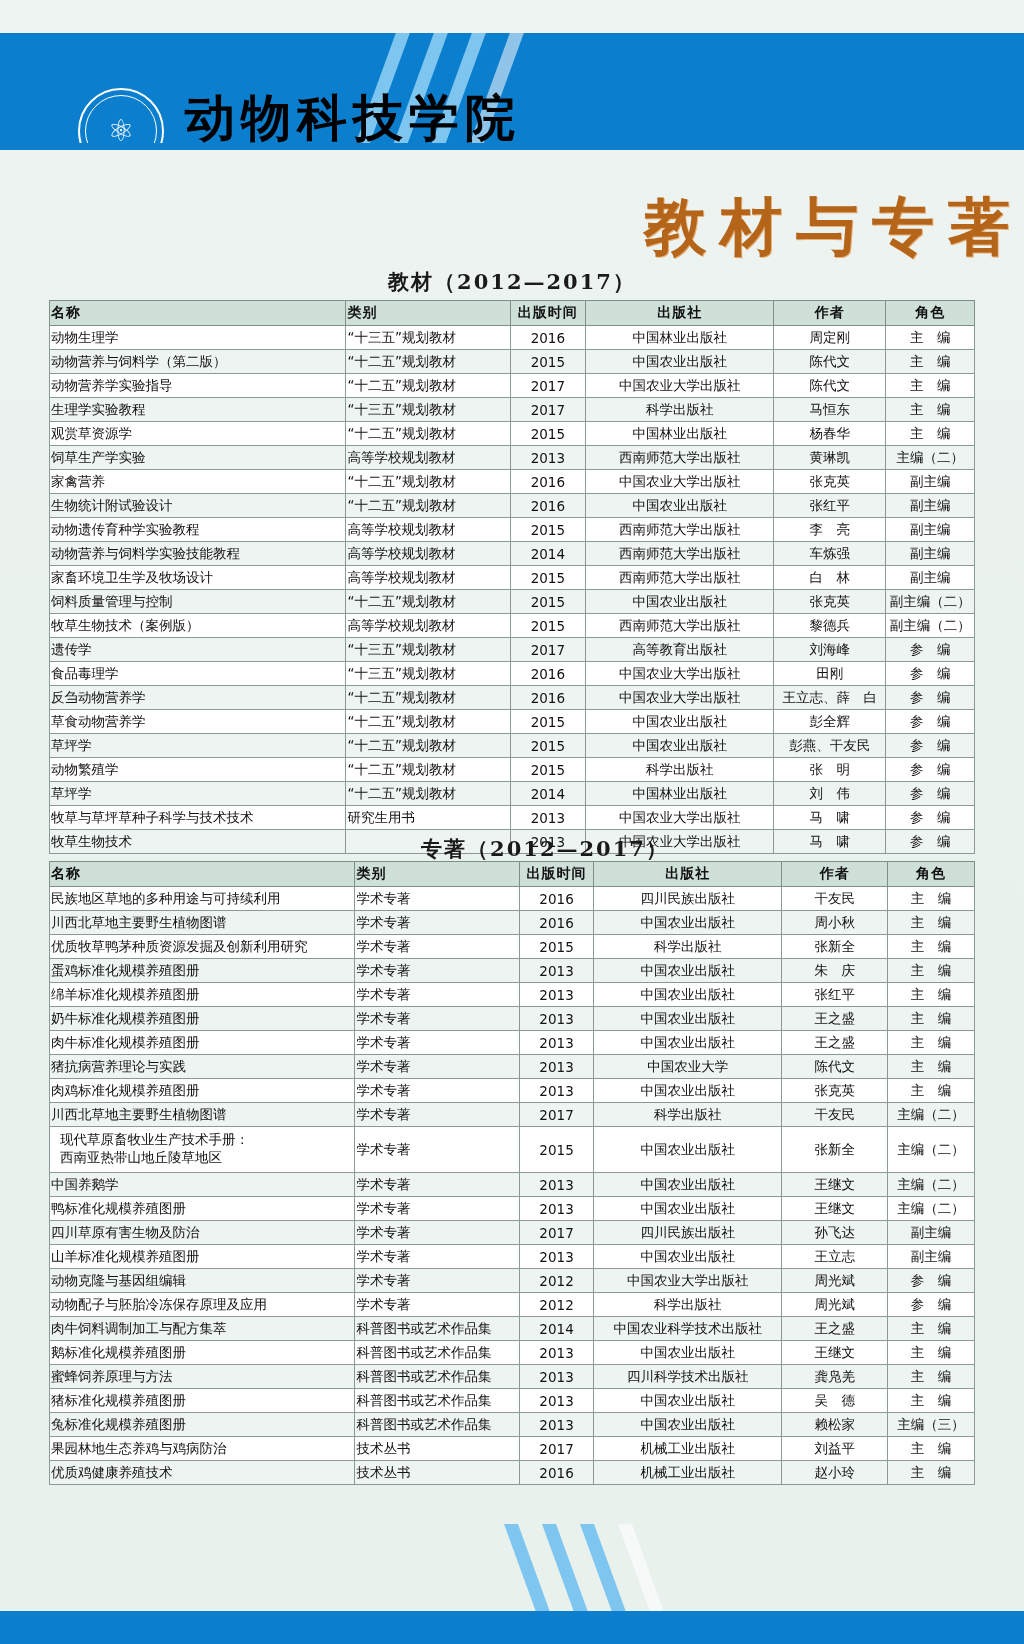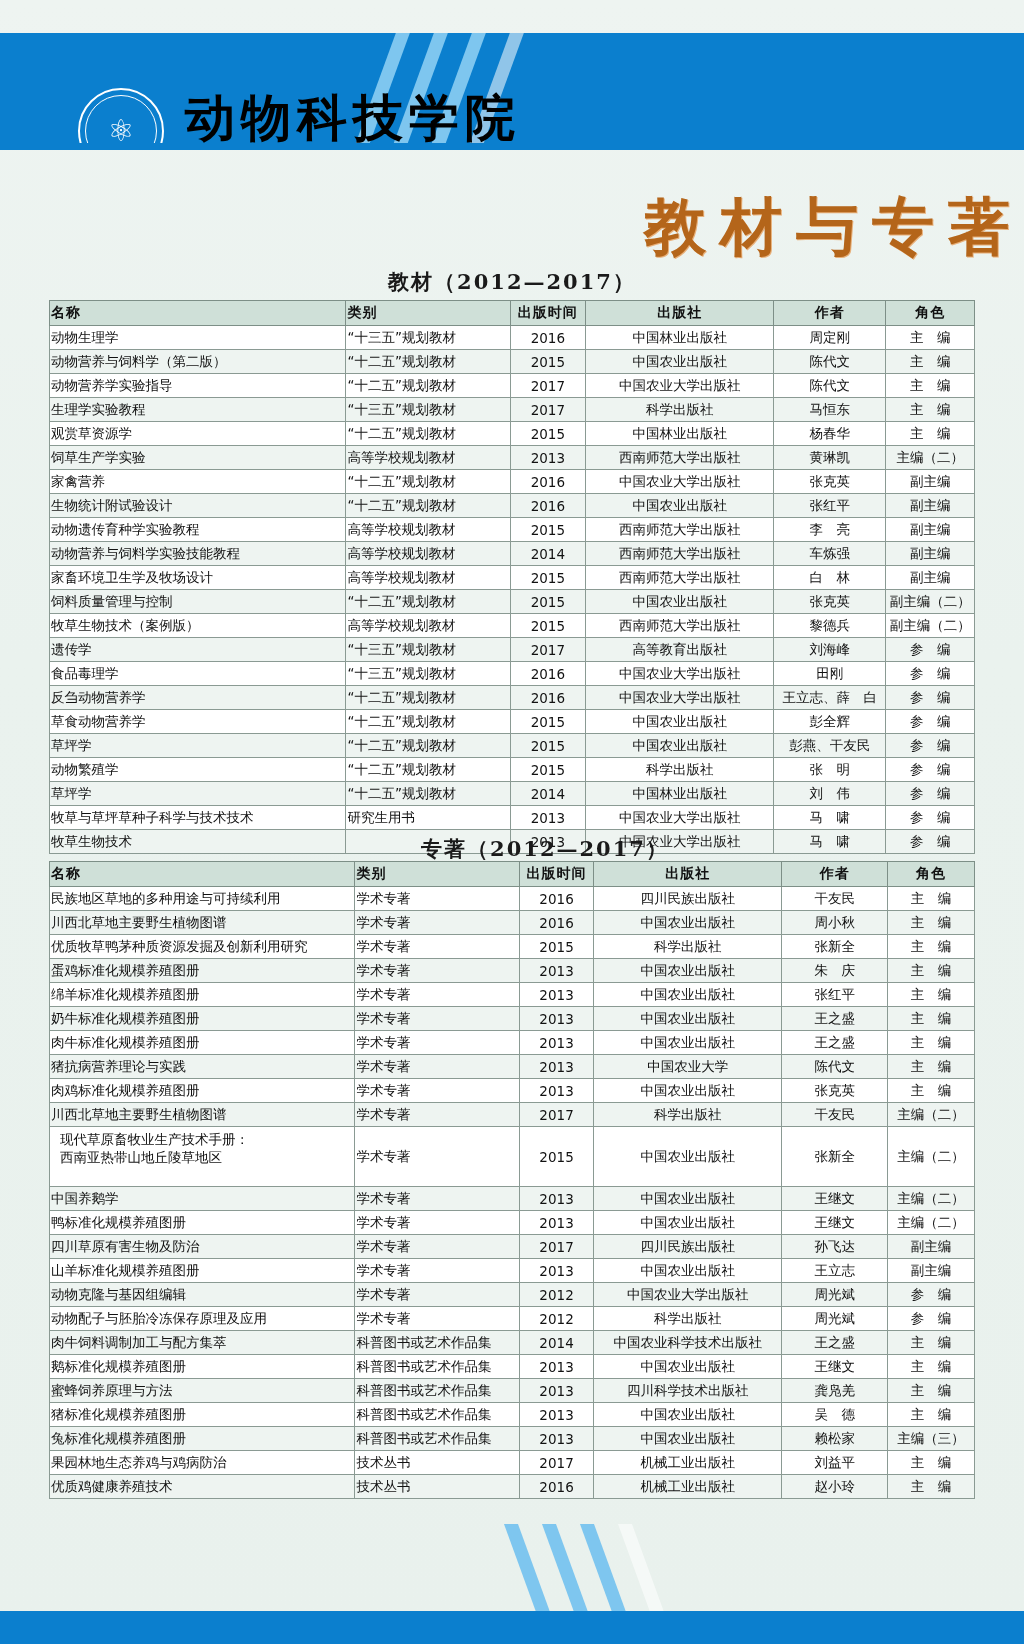--- a/index.html
+++ b/index.html
@@ -108,21 +108,21 @@
   tbody tr:nth-child(odd){ background:#ffffff; }
   tbody tr:nth-child(even){ background:#eef4f1; }
 
   .c-name{ width:300px; text-align:left; }
   .c-cat{ width:165px; text-align:left; }
   .c-year{ width:75px; text-align:center; }
   .c-pub{ width:190px; text-align:center; }
   .c-author{ width:110px; text-align:center; }
   .c-role{ width:86px; text-align:center;margin-top:34px; }
 
-  .two-line{ white-space:normal; line-height:1.35; padding:3px 0 20px 10px; }
+  .two-line{ white-space:normal; line-height:1.35; padding:3px 0 6px 10px; }
 
   
   .footer{
     position:absolute; left:0; bottom:0; width:1024px; height:120px;
     overflow:hidden;
   }
   .footer .bar{
     position:absolute; left:0; bottom:0; width:1024px; height:33px; background:#0b7fce;
   }
   .footer .stripes{

